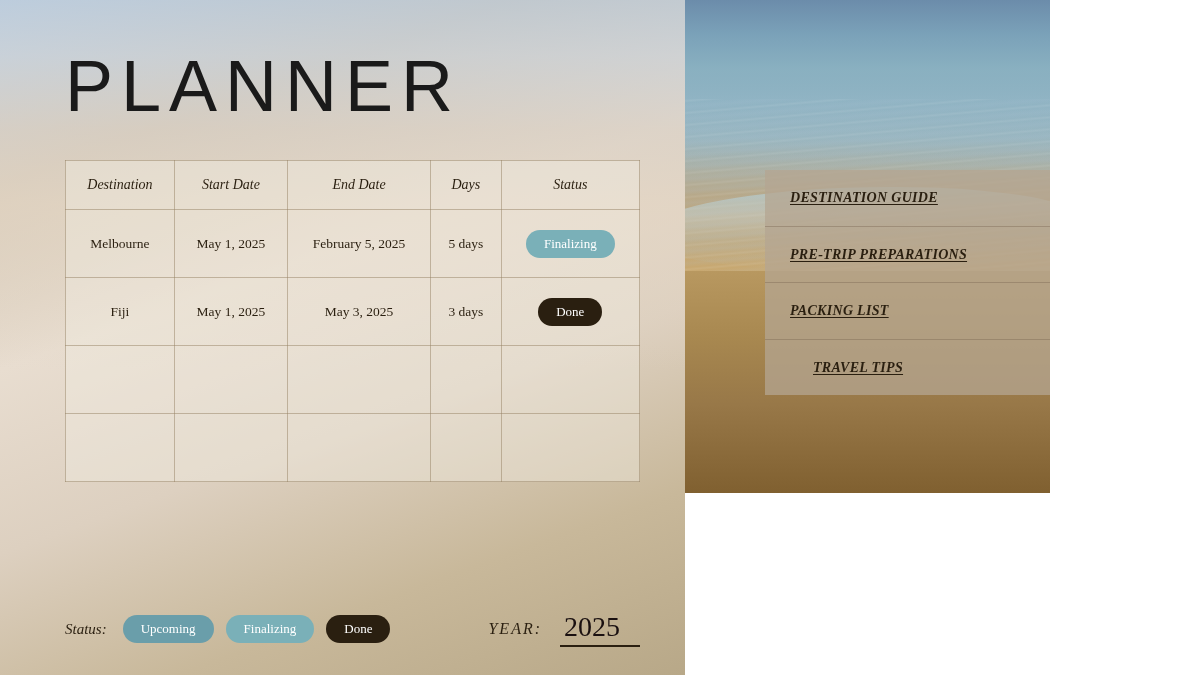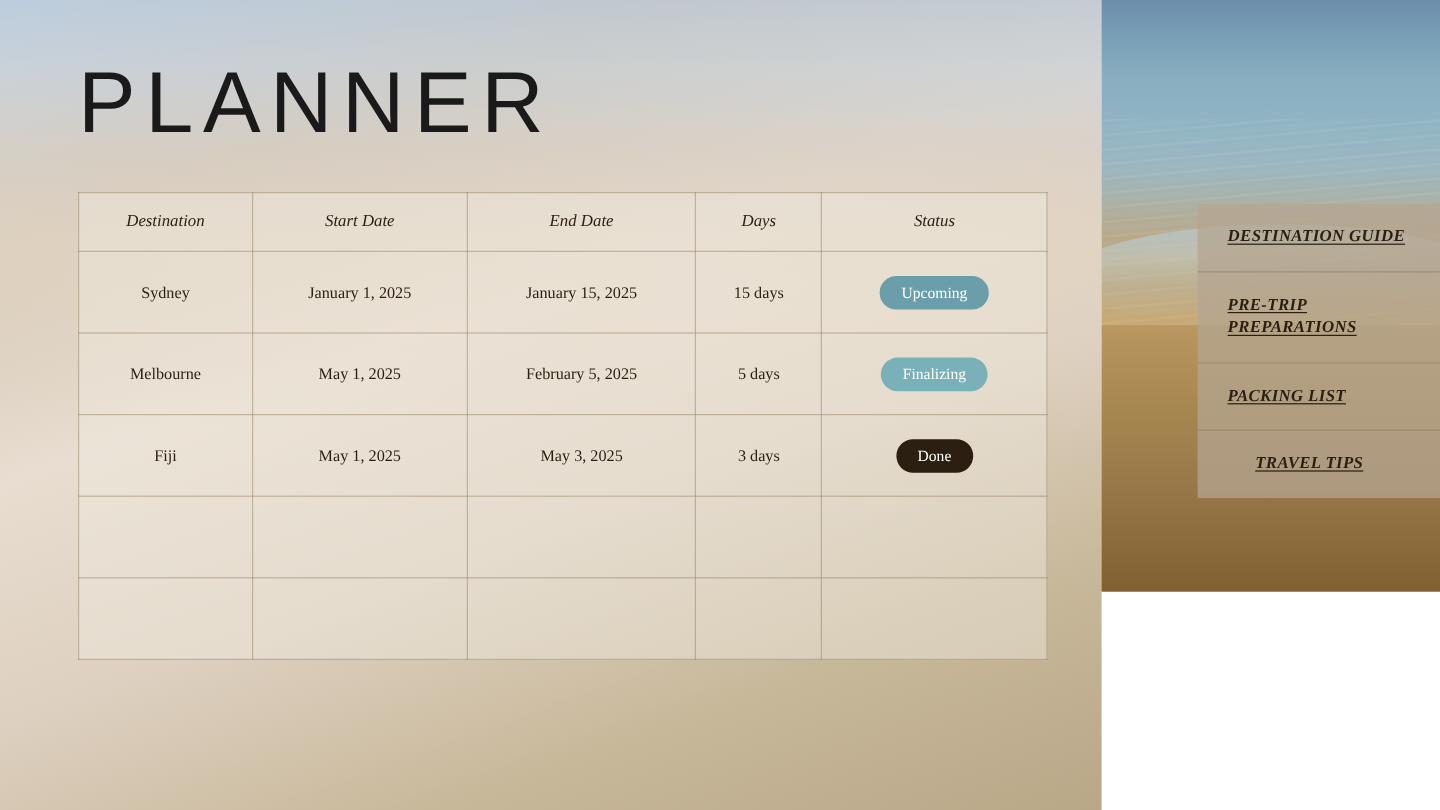--- a/index.html
+++ b/index.html
@@ -7,21 +7,21 @@
     body {
       width: 1200px;
       height: 675px;
       overflow: hidden;
       font-family: Georgia, 'Times New Roman', serif;
       display: flex;
     }
 
     
     .left-panel {
-      width: 918px;
+      width: 685px;
       height: 675px;
       position: relative;
       background: linear-gradient(
         160deg,
         #c8d8e8 0%,
         #d4c9b8 20%,
         #e8ddd0 40%,
         #ddd0c0 60%,
         #c8b89a 80%,
         #b8a888 100%
@@ -301,27 +301,20 @@
       <thead>
         <tr>
           <th>Destination</th>
           <th>Start Date</th>
           <th>End Date</th>
           <th>Days</th>
           <th>Status</th>
         </tr>
       </thead>
       <tbody id="table-body">
-      <tr>
-            <td>Sydney</td>
-            <td>January 1, 2025</td>
-            <td>January 15, 2025</td>
-            <td>15 days</td>
-            <td><span class="status-badge badge-upcoming">Upcoming</span></td>
-          </tr>
           <tr>
             <td>Melbourne</td>
             <td>May 1, 2025</td>
             <td>February 5, 2025</td>
             <td>5 days</td>
             <td><span class="status-badge badge-finalizing">Finalizing</span></td>
           </tr>
           <tr>
             <td>Fiji</td>
             <td>May 1, 2025</td>
@@ -340,20 +333,32 @@
             <td></td>
             <td></td>
             <td></td>
             <td></td>
             <td></td>
           </tr>
         </tbody>
     </table>
   </div>
 
+  <div class="footer">
+    <div class="status-legend">
+      <span class="status-label-text">Status:</span>
+      <span class="status-badge badge-upcoming">Upcoming</span>
+      <span class="status-badge badge-finalizing">Finalizing</span>
+      <span class="status-badge badge-done">Done</span>
+    </div>
+    <div class="year-section">
+      <span class="year-label">YEAR:</span>
+      <span class="year-value">2025</span>
+    </div>
+  </div>
 </div>
 
 <div class="right-panel">
   <div class="ocean-texture"></div>
   <div class="sand-texture"></div>
   <div class="wave-foam"></div>
 
   <div class="nav-panel" id="nav-panel">
   <div class="nav-item"><span class="nav-item-label">DESTINATION GUIDE</span></div>
       <div class="nav-item"><span class="nav-item-label">PRE-TRIP PREPARATIONS</span></div>

